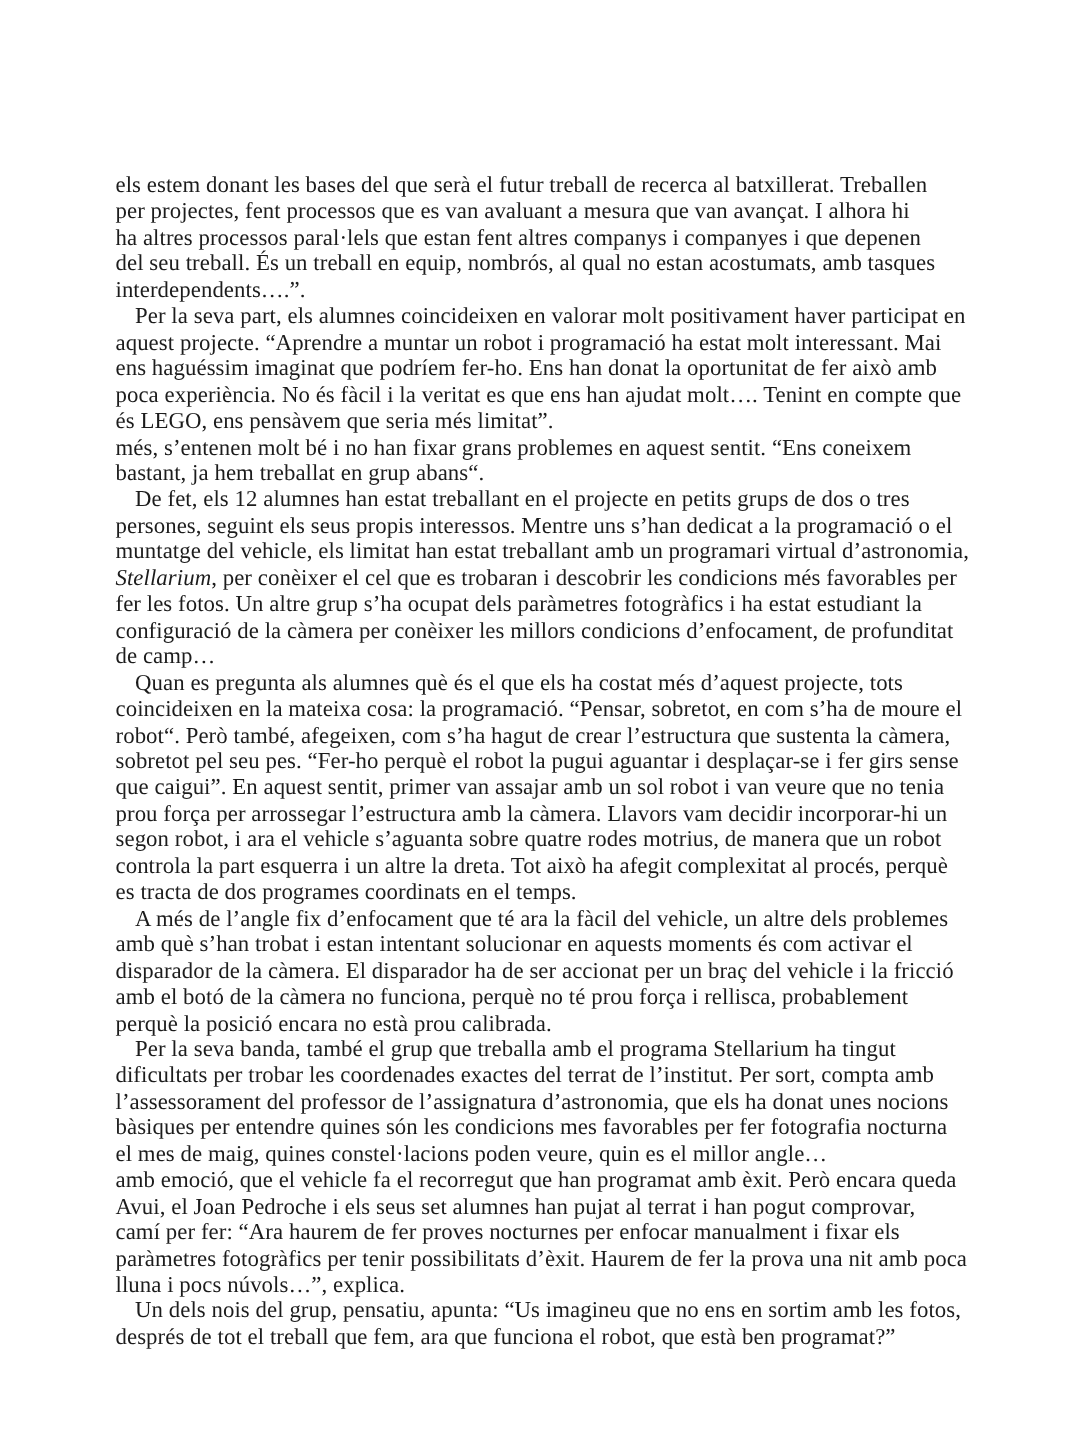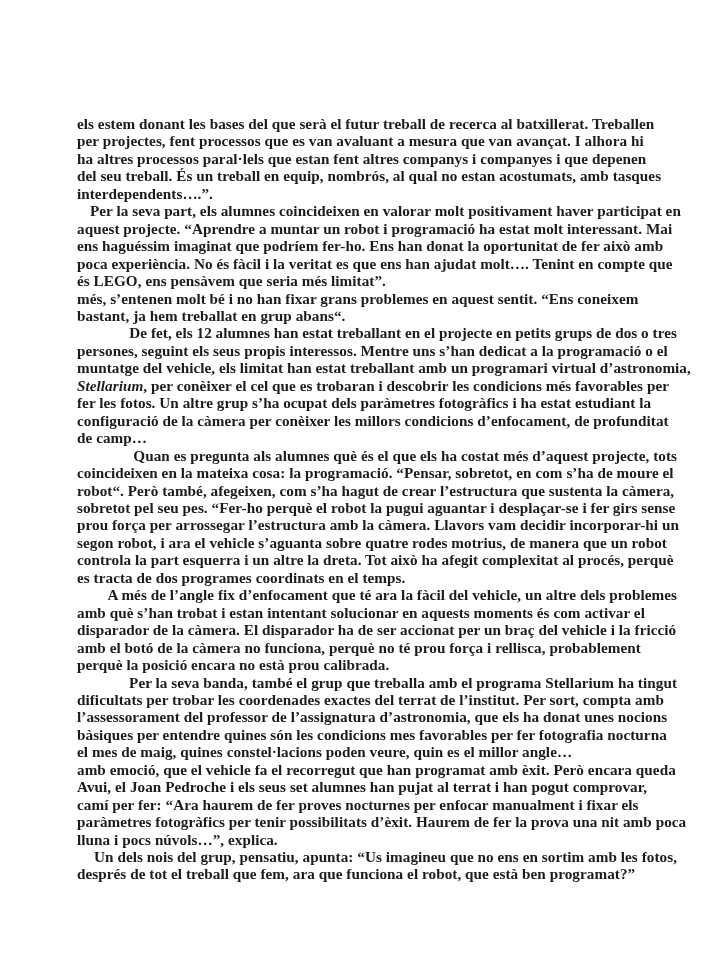--- a/index.html
+++ b/index.html
@@ -16,25 +16,24 @@
     .page {
       position: absolute;
       left: 77px;
       top: 115px;
       width: 600px;
       font-family: "Liberation Serif", "DejaVu Serif", serif;
       font-size: 15.2px;
       line-height: 17.45px;
       color: #1c1c1c;
       letter-spacing: 0.05px;
-      font-weight: bold;
     }
     .para { margin: 0; padding: 0; }
     .line { display: block; white-space: nowrap; }
-    .para .line:first-child.indent { padding-left: 13px; text-align: right; }
+    .para .line:first-child.indent { padding-left: 13px; }
     .italic { font-style: italic; }
   </style>
 </head>
 <body>
 
 <div class="page">
   <div id="body-text">
       <div class="para">
         <span class="line">els estem donant les bases del que serà el futur treball de recerca al batxillerat. Treballen</span>
         <span class="line">per projectes, fent processos que es van avaluant a mesura que van avançat. I alhora hi</span>
@@ -60,20 +59,21 @@
         <span class="line"><span class="italic">Stellarium</span>, per conèixer el cel que es trobaran i descobrir les condicions més favorables per</span>
         <span class="line">fer les fotos. Un altre grup s’ha ocupat dels paràmetres fotogràfics i ha estat estudiant la</span>
         <span class="line">configuració de la càmera per conèixer les millors condicions d’enfocament, de profunditat</span>
         <span class="line">de camp…</span>
       </div>
       <div class="para">
         <span class="line indent">Quan es pregunta als alumnes què és el que els ha costat més d’aquest projecte, tots</span>
         <span class="line">coincideixen en la mateixa cosa: la programació. “Pensar, sobretot, en com s’ha de moure el</span>
         <span class="line">robot“. Però també, afegeixen, com s’ha hagut de crear l’estructura que sustenta la càmera,</span>
         <span class="line">sobretot pel seu pes. “Fer-ho perquè el robot la pugui aguantar i desplaçar-se i fer girs sense</span>
+        <span class="line">que caigui”. En aquest sentit, primer van assajar amb un sol robot i van veure que no tenia</span>
         <span class="line">prou força per arrossegar l’estructura amb la càmera. Llavors vam decidir incorporar-hi un</span>
         <span class="line">segon robot, i ara el vehicle s’aguanta sobre quatre rodes motrius, de manera que un robot</span>
         <span class="line">controla la part esquerra i un altre la dreta. Tot això ha afegit complexitat al procés, perquè</span>
         <span class="line">es tracta de dos programes coordinats en el temps.</span>
       </div>
       <div class="para">
         <span class="line indent">A més de l’angle fix d’enfocament que té ara la fàcil del vehicle, un altre dels problemes</span>
         <span class="line">amb què s’han trobat i estan intentant solucionar en aquests moments és com activar el</span>
         <span class="line">disparador de la càmera. El disparador ha de ser accionat per un braç del vehicle i la fricció</span>
         <span class="line">amb el botó de la càmera no funciona, perquè no té prou força i rellisca, probablement</span>

